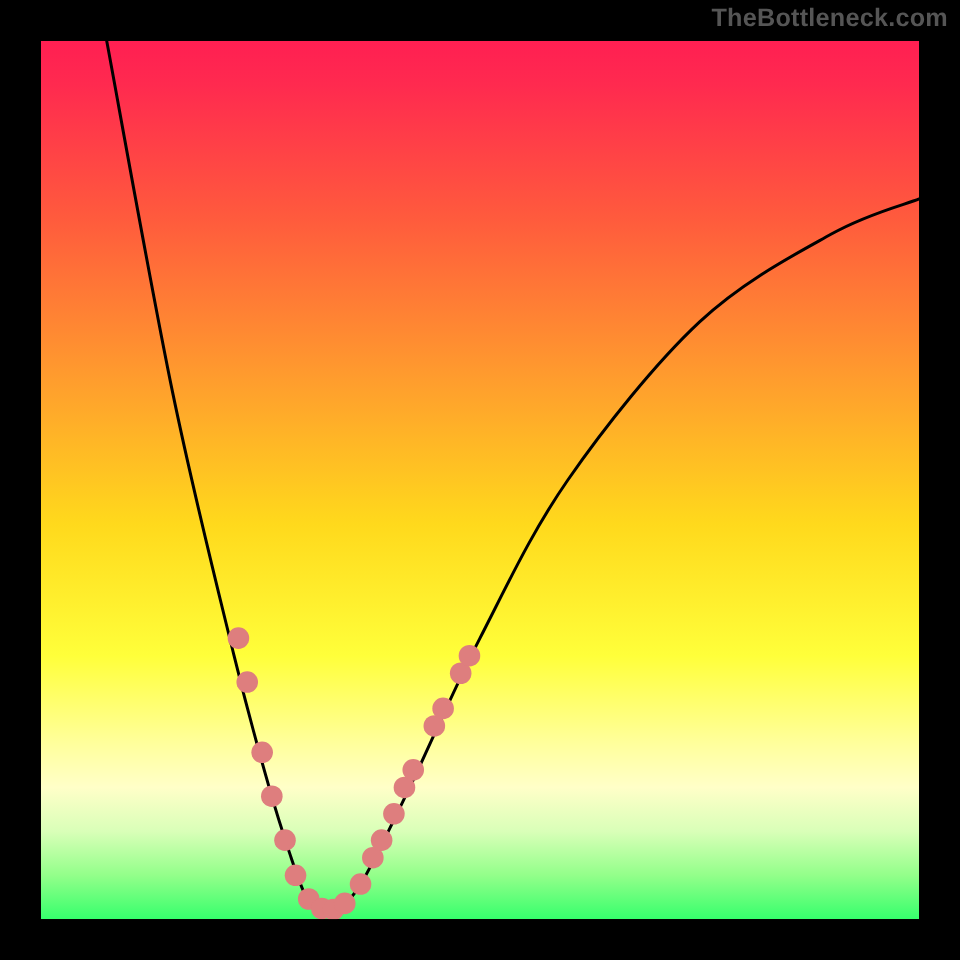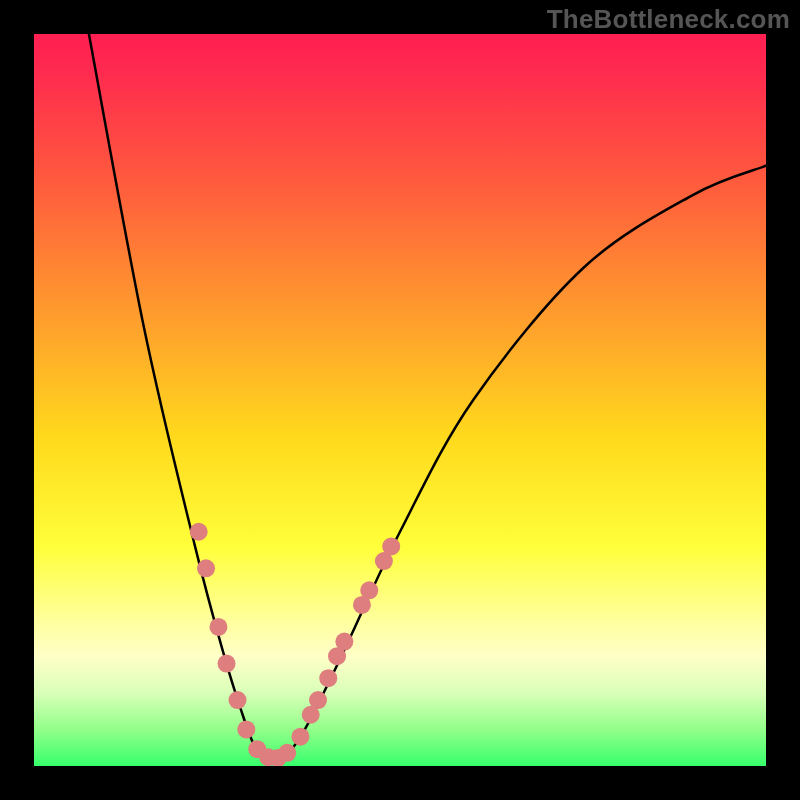--- a/index.html
+++ b/index.html
@@ -15,21 +15,21 @@
     height: 800px;
     background: #000;
     position: relative;
   }
   .watermark {
     position: absolute;
     top: 4px;
     right: 10px;
     color: #555;
     font-weight: bold;
-    font-size: 26px;
+    font-size: 21px;
     letter-spacing: 0.2px;
     user-select: none;
   }
   .plot-area {
     position: absolute;
     left: 34px;
     top: 34px;
     width: 732px;
     height: 732px;
     overflow: hidden;

